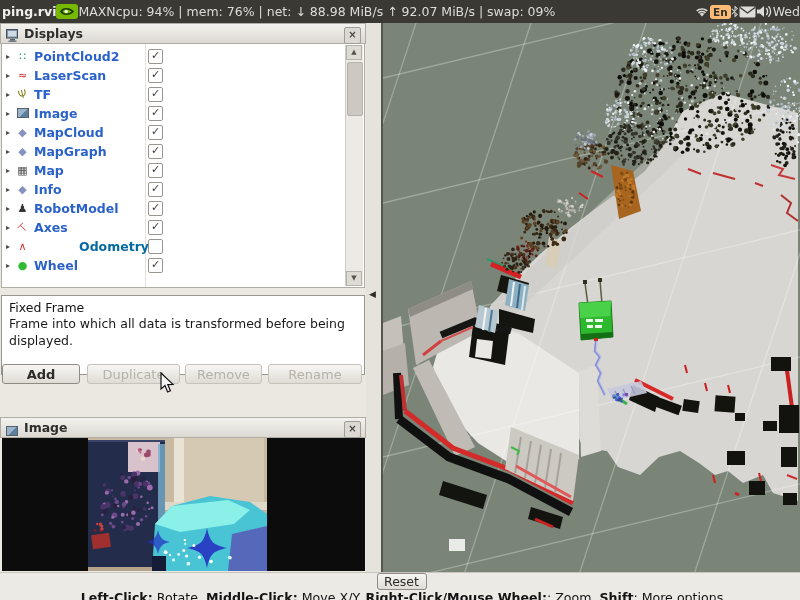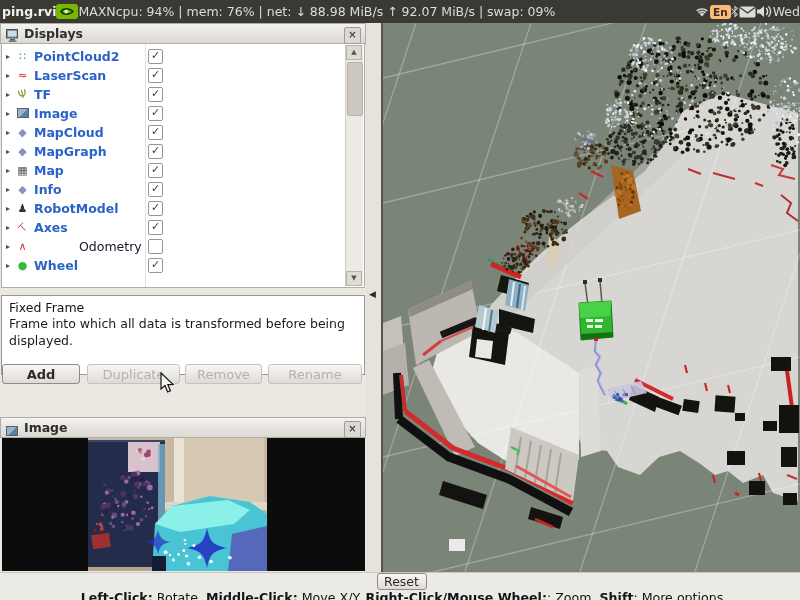--- a/index.html
+++ b/index.html
@@ -28,21 +28,21 @@
     text-align:center;color:#45443f;font-weight:bold;}
   
   #displays-tree{position:absolute;left:1px;top:44px;width:364px;height:244px;background:#fff;
     border-left:1px solid #b0ada7;border-right:1px solid #b0ada7;border-bottom:1px solid #b0ada7;
     box-sizing:border-box;overflow:hidden;}
   .col-sep{position:absolute;left:143px;top:0;width:1px;height:100%;background:#e4e1dc;}
   .tree-row{position:absolute;left:0;width:344px;height:19px;display:flex;align-items:center;}
   .tw-arrow{width:12px;text-align:center;font-size:8px;color:#4a4a46;flex:0 0 12px;}
   .tw-icon{width:17px;flex:0 0 17px;font-size:11px;text-align:center;line-height:17px;}
   .tw-label{font-size:12.5px;font-weight:bold;color:#2b62c8;margin-left:3px;}
-  .tw-label.muted{color:#0f172a;font-weight:normal;margin-left:48px;}
+  .tw-label.muted{color:#0369a1;font-weight:bold;margin-left:48px;}
   .tw-check{position:absolute;left:146px;top:2px;width:13px;height:13px;background:#fff;
     border:1px solid #9a968f;border-radius:2px;font-size:11px;line-height:12px;
     text-align:center;color:#3a3a3a;}
   .icon-imgbox{display:inline-block;width:12px;height:10px;margin-top:3px;
     background:linear-gradient(135deg,#9ab4cc 0 50%,#5d7fa0 50% 100%);
     border:1px solid #55606c;box-sizing:border-box;}
   .scrollbar{position:absolute;right:1px;top:1px;width:17px;height:241px;background:#edeae5;
     border-left:1px solid #cfccc6;}
   .sb-btn{position:absolute;left:0;width:16px;height:15px;background:#dedbd5;
     border:1px solid #b5b2ac;box-sizing:border-box;text-align:center;font-size:7px;

